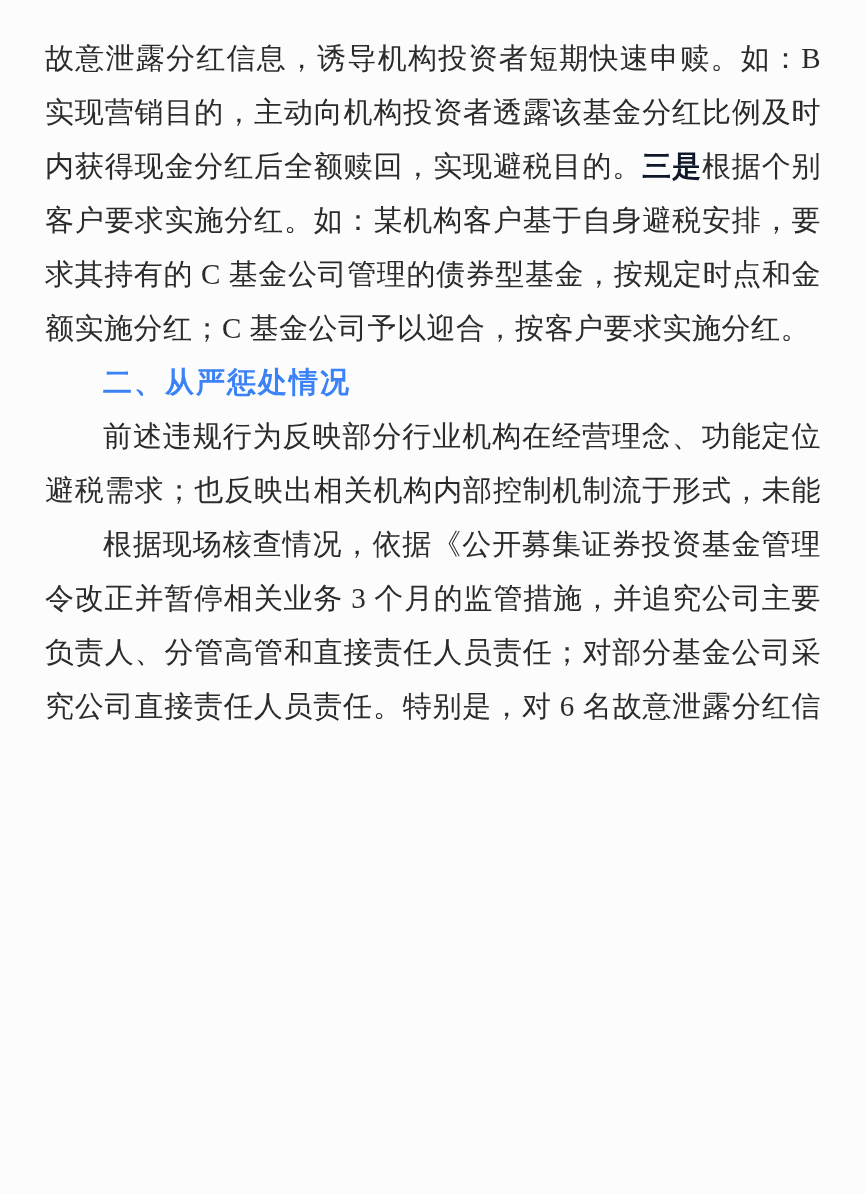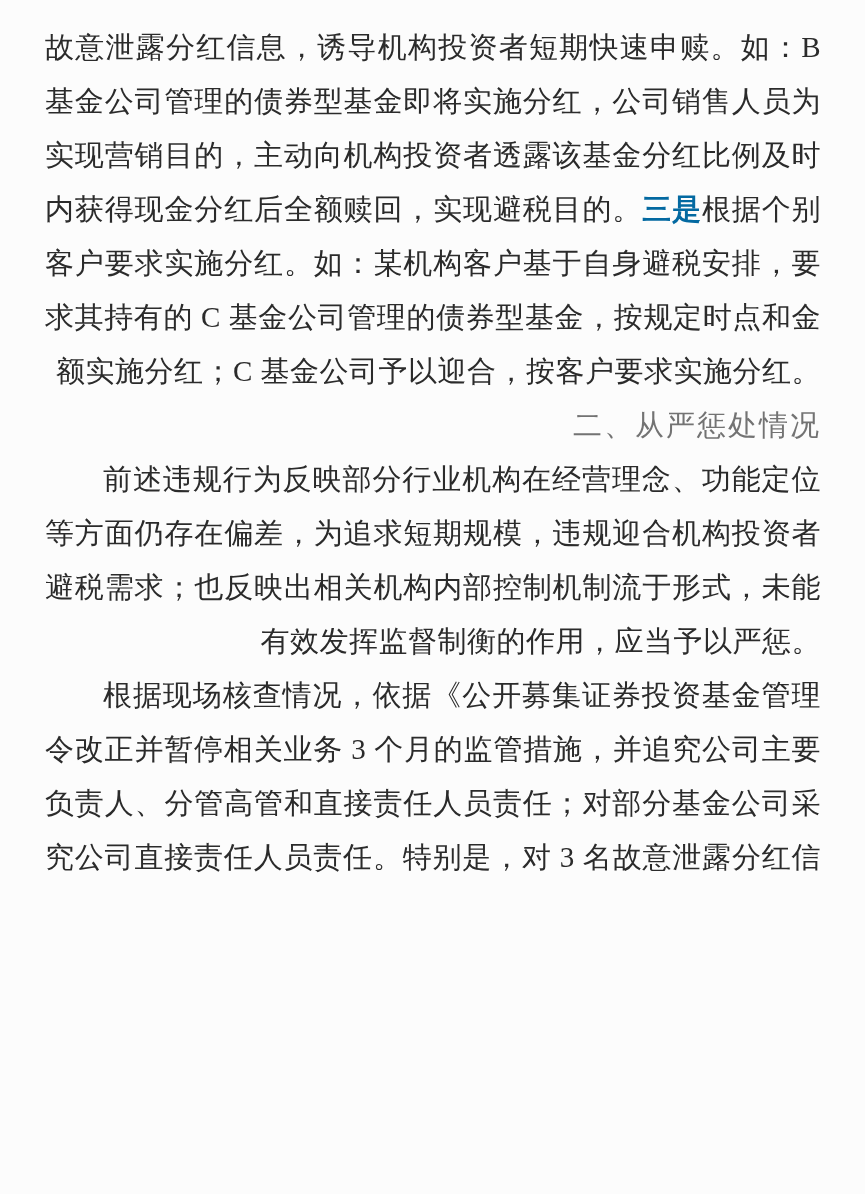--- a/index.html
+++ b/index.html
@@ -14,83 +14,80 @@
     margin: 0 auto;
     background: #fcfcfc;
     overflow: hidden;
     font-family: "Liberation Serif", "DejaVu Serif", serif;
     color: #2b2b2b;
   }
   .text-block {
     position: absolute;
     left: 45px;
     right: 44px;
-    top: 20px;
+    top: 31px;
   }
   .line {
     font-size: 29px;
     line-height: 54px;
     height: 54px;
     white-space: nowrap;
     letter-spacing: 0.5px;
     text-rendering: optimizeLegibility;
   }
   
   .jl {
     white-space: normal;
     text-align: justify;
     text-align-last: justify;
     -moz-text-align-last: justify;
   }
   
   .pl {
-    text-align: right;
+    text-align: left;
   }
   
   .indent {
     text-indent: 2em;
   }
   
   .heading {
     font-family: "Liberation Sans", "DejaVu Sans", sans-serif;
-    font-weight: 400;
-    color: #737373;
+    font-weight: 700;
+    color: #3b82f6;
     text-indent: 2em;
     letter-spacing: 2px;
   }
   
   .em {
     font-family: "Liberation Sans", "DejaVu Sans", sans-serif;
     font-weight: 700;
     font-style: normal;
-    color: #0369a1;
+    color: #0f172a;
   }
 </style>
 </head>
 <body>
 
 <div class="page">
   <div class="text-block">
 
     <div class="line jl">故意泄露分红信息，诱导机构投资者短期快速申赎。如：B</div>
-    <div class="line jl">基金公司管理的债券型基金即将实施分红，公司销售人员为</div>
     <div class="line jl">实现营销目的，主动向机构投资者透露该基金分红比例及时</div>
 
     <div class="line jl"><span>内获得现金分红后全额赎回，实现避税目的。</span><span class="em">三是</span><span>根据个别</span></div>
 
     <div class="line jl">客户要求实施分红。如：某机构客户基于自身避税安排，要</div>
     <div class="line jl">求其持有的 C 基金公司管理的债券型基金，按规定时点和金</div>
     <div class="line pl">额实施分红；C 基金公司予以迎合，按客户要求实施分红。</div>
 
     <div class="line pl heading">二、从严惩处情况</div>
 
     <div class="line jl indent">前述违规行为反映部分行业机构在经营理念、功能定位</div>
-    <div class="line jl">等方面仍存在偏差，为追求短期规模，违规迎合机构投资者</div>
     <div class="line jl">避税需求；也反映出相关机构内部控制机制流于形式，未能</div>
-    <div class="line pl">有效发挥监督制衡的作用，应当予以严惩。</div>
 
     <div class="line jl indent">根据现场核查情况，依据《公开募集证券投资基金管理</div>
     <div class="line jl">令改正并暂停相关业务 3 个月的监管措施，并追究公司主要</div>
     <div class="line jl">负责人、分管高管和直接责任人员责任；对部分基金公司采</div>
-    <div class="line jl">究公司直接责任人员责任。特别是，对 3 名故意泄露分红信</div>
+    <div class="line jl">究公司直接责任人员责任。特别是，对 6 名故意泄露分红信</div>
 
   </div>
 </div>
 
 </body></html>

